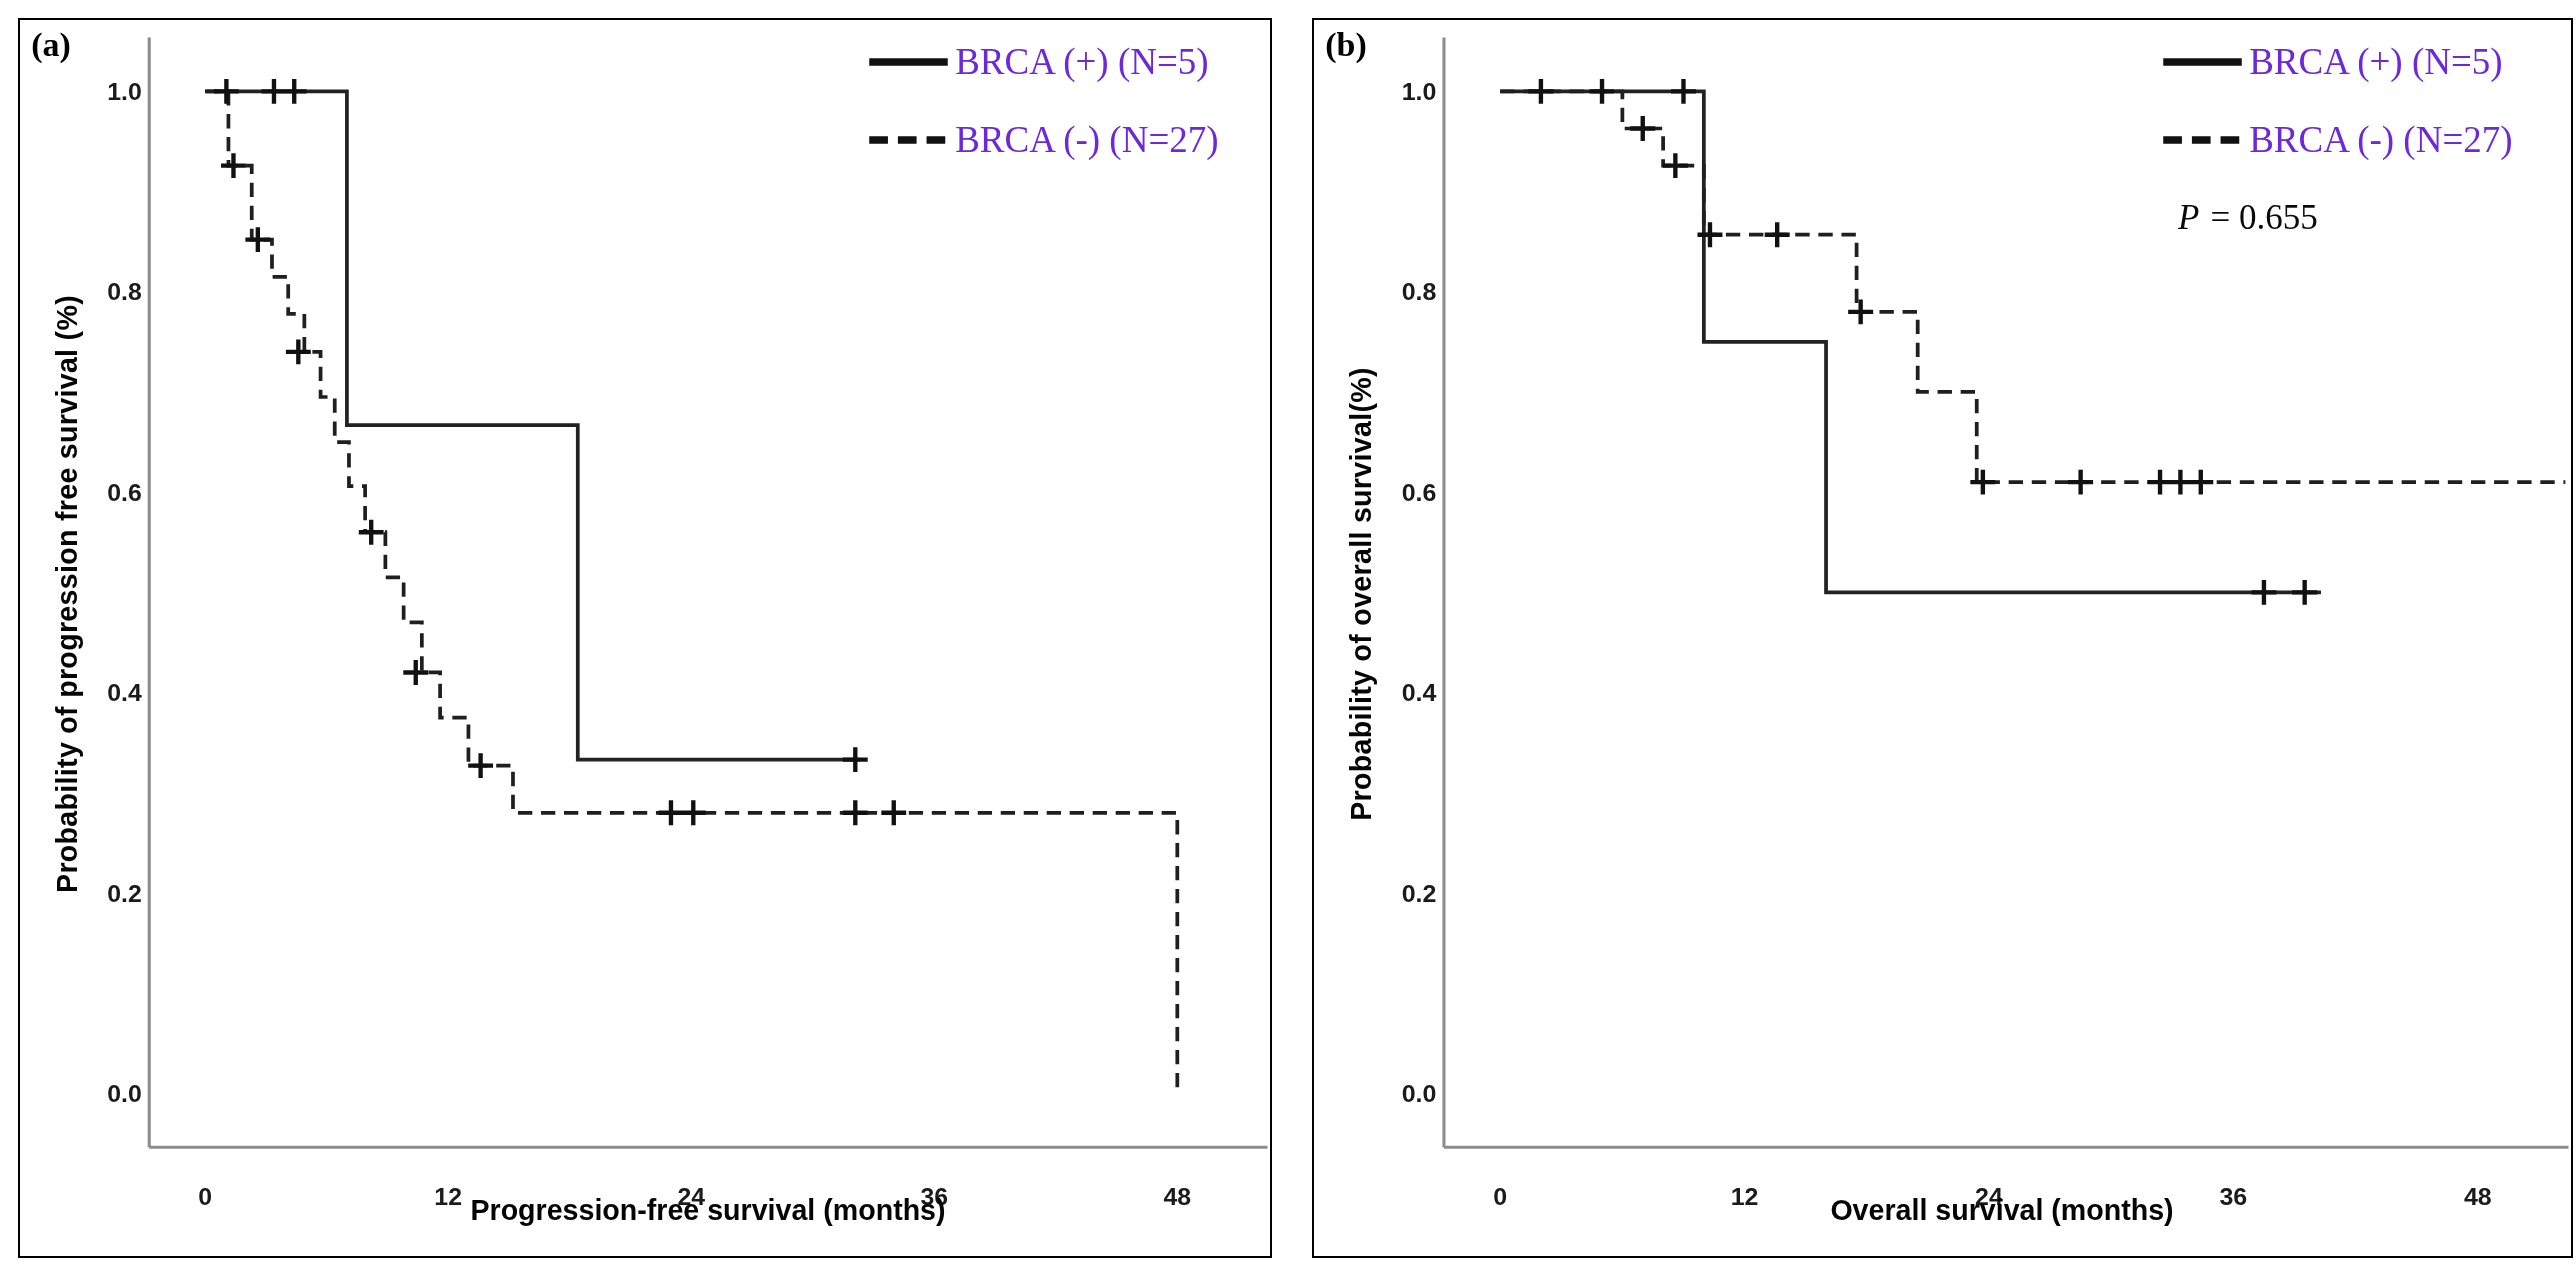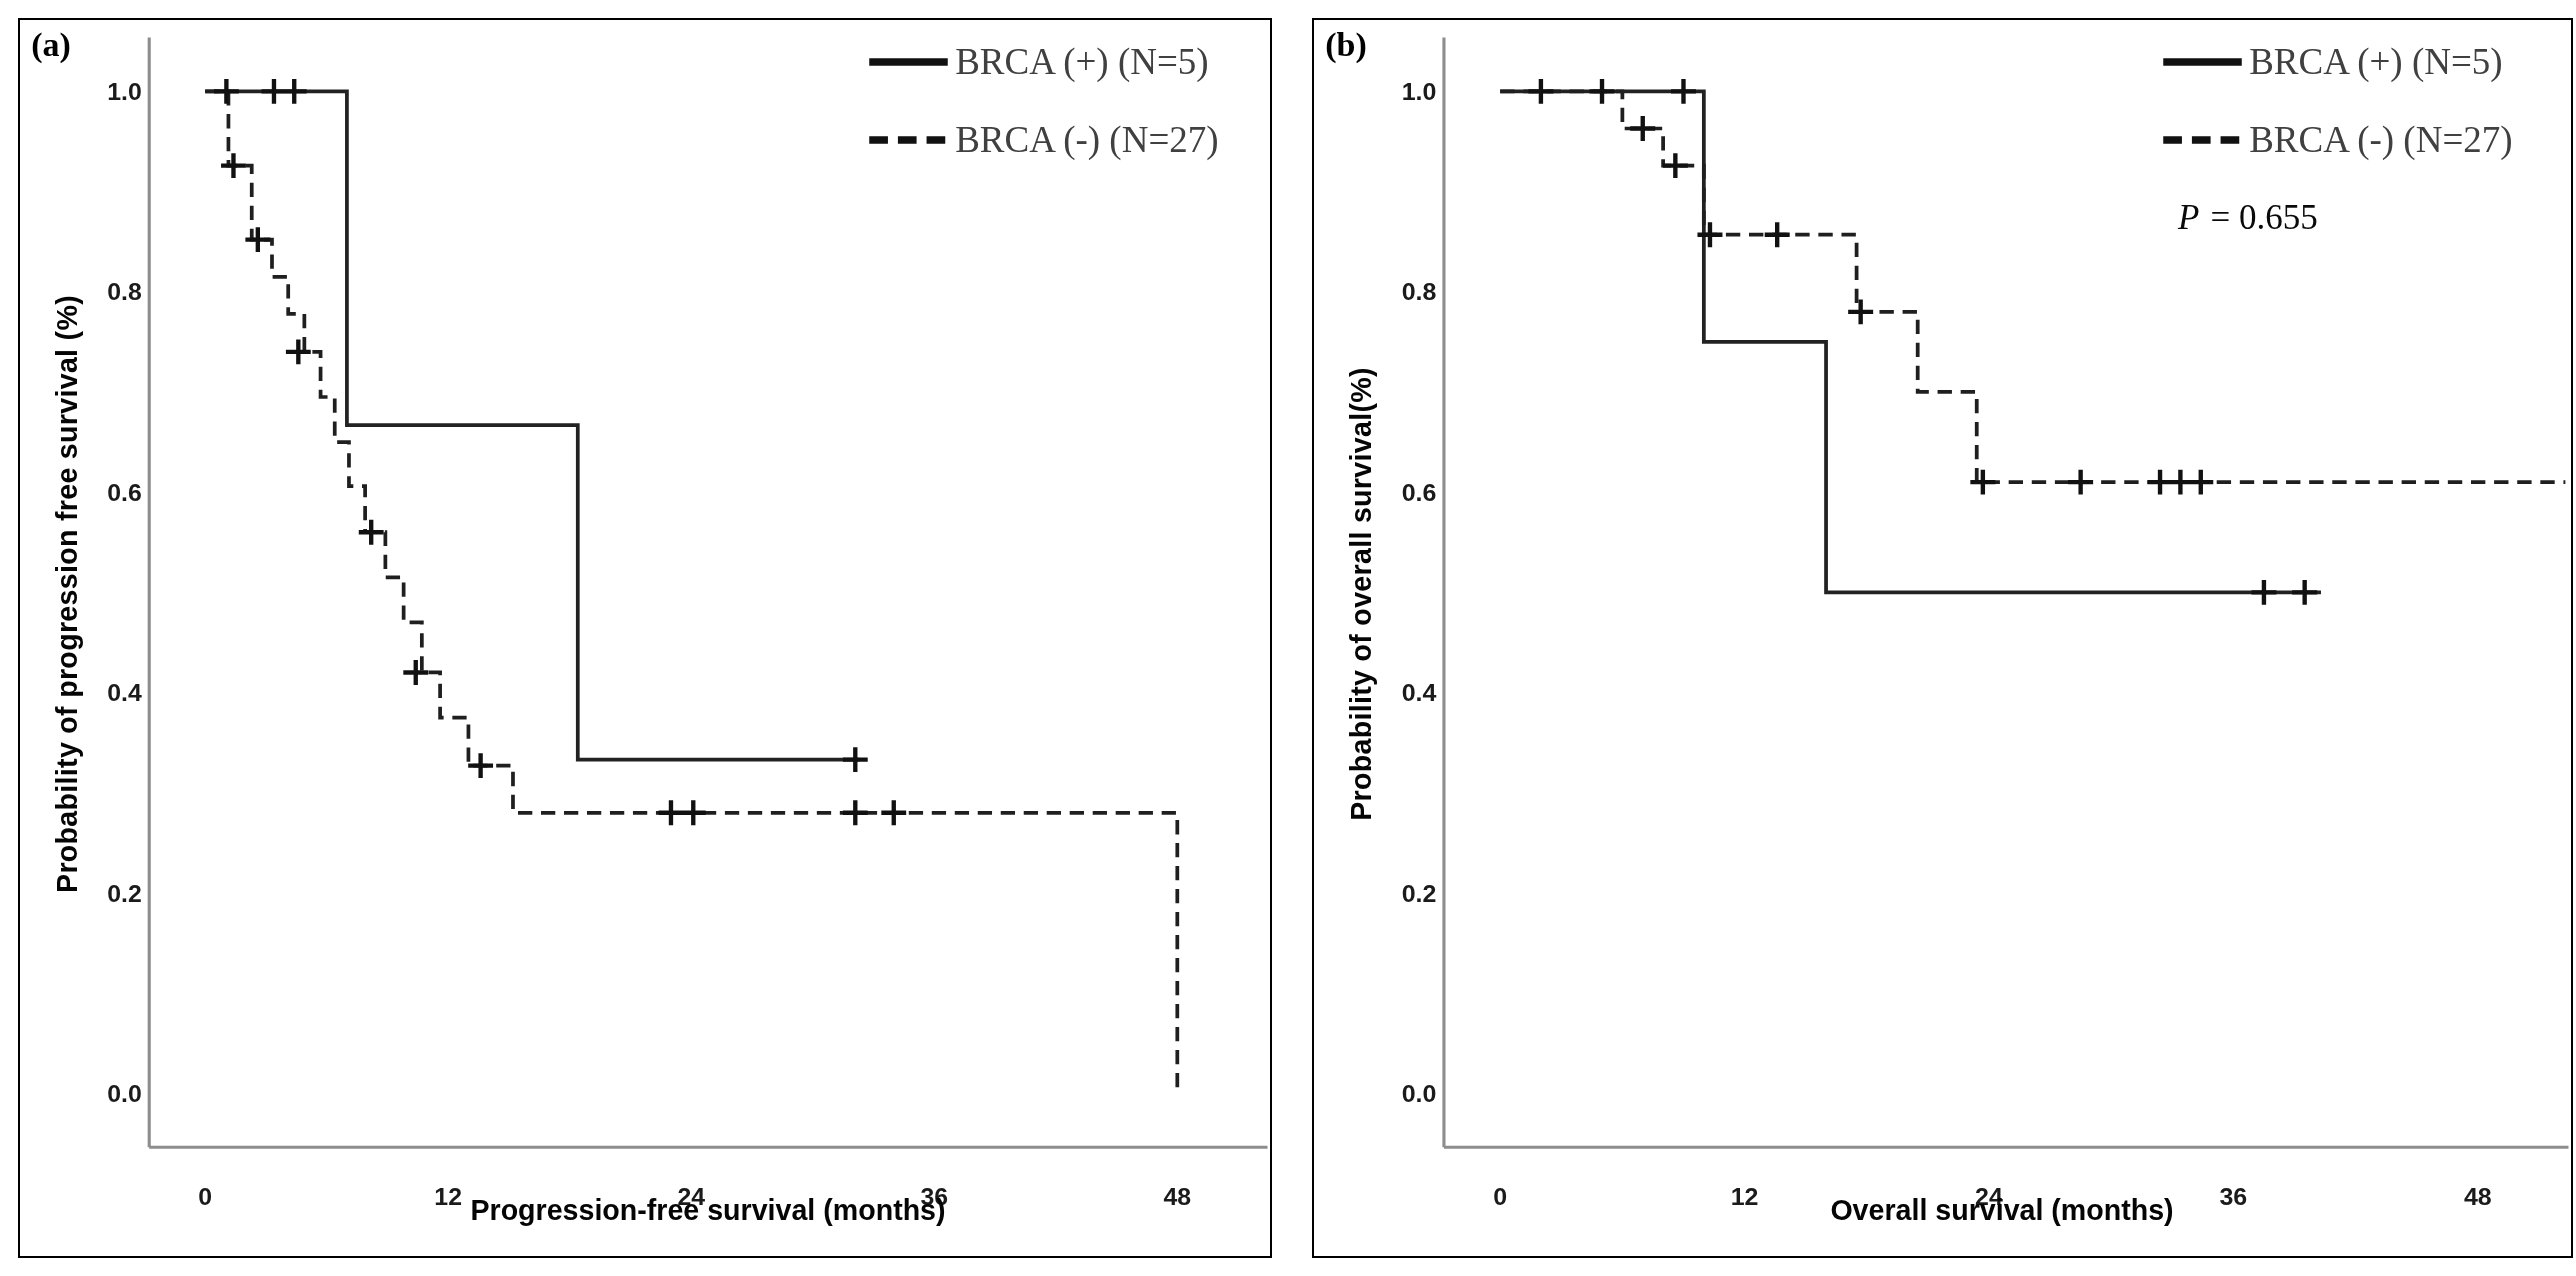--- a/index.html
+++ b/index.html
@@ -9,21 +9,21 @@
   #panel-b{left:1312px;width:1261px;}
   .km-plot{position:absolute;left:0;top:0;width:100%;height:100%;}
   .panel-label{position:absolute;left:11.2px;top:6.2px;font-family:"Liberation Serif",serif;font-weight:bold;font-size:34px;color:#000;line-height:1.1;}
   .ylabel{position:absolute;left:47px;top:574px;transform:translate(-50%,-50%) rotate(-90deg);white-space:nowrap;
           font-weight:bold;font-size:28.6px;color:#050505;letter-spacing:0.3px;}
   .xlabel{position:absolute;left:688px;top:1174px;transform:translateX(-50%);white-space:nowrap;
           font-weight:bold;font-size:28.6px;color:#050505;}
   .legend{position:absolute;left:848px;top:20px;}
   .legend-row{display:flex;align-items:center;height:43px;margin-bottom:35px;}
   .legend-sample{flex:0 0 auto;margin-right:6.2px;}
-  .legend-label{font-family:"Liberation Serif",serif;font-size:37px;color:#404040;white-space:nowrap;}
+  .legend-label{font-family:"Liberation Serif",serif;font-size:37px;color:#6d28d9;white-space:nowrap;}
   .p-row{margin:37px 0 0 16px;font-family:"Liberation Serif",serif;font-size:35px;color:#0a0a0a;white-space:nowrap;}
   .p-symbol{font-style:italic;margin-right:11.2px;}
   text.tick{font-family:"Liberation Sans",sans-serif;font-weight:bold;font-size:40px;fill:#1b1b1b;}
 </style>
 </head>
 <body>
 
 <div class="panel" id="panel-a">
   <svg class="km-plot" viewBox="0 0 2012 1990" preserveAspectRatio="none">
       <line x1="208" y1="28" x2="208" y2="1815" stroke="#8d8d8d" stroke-width="5"></line>

